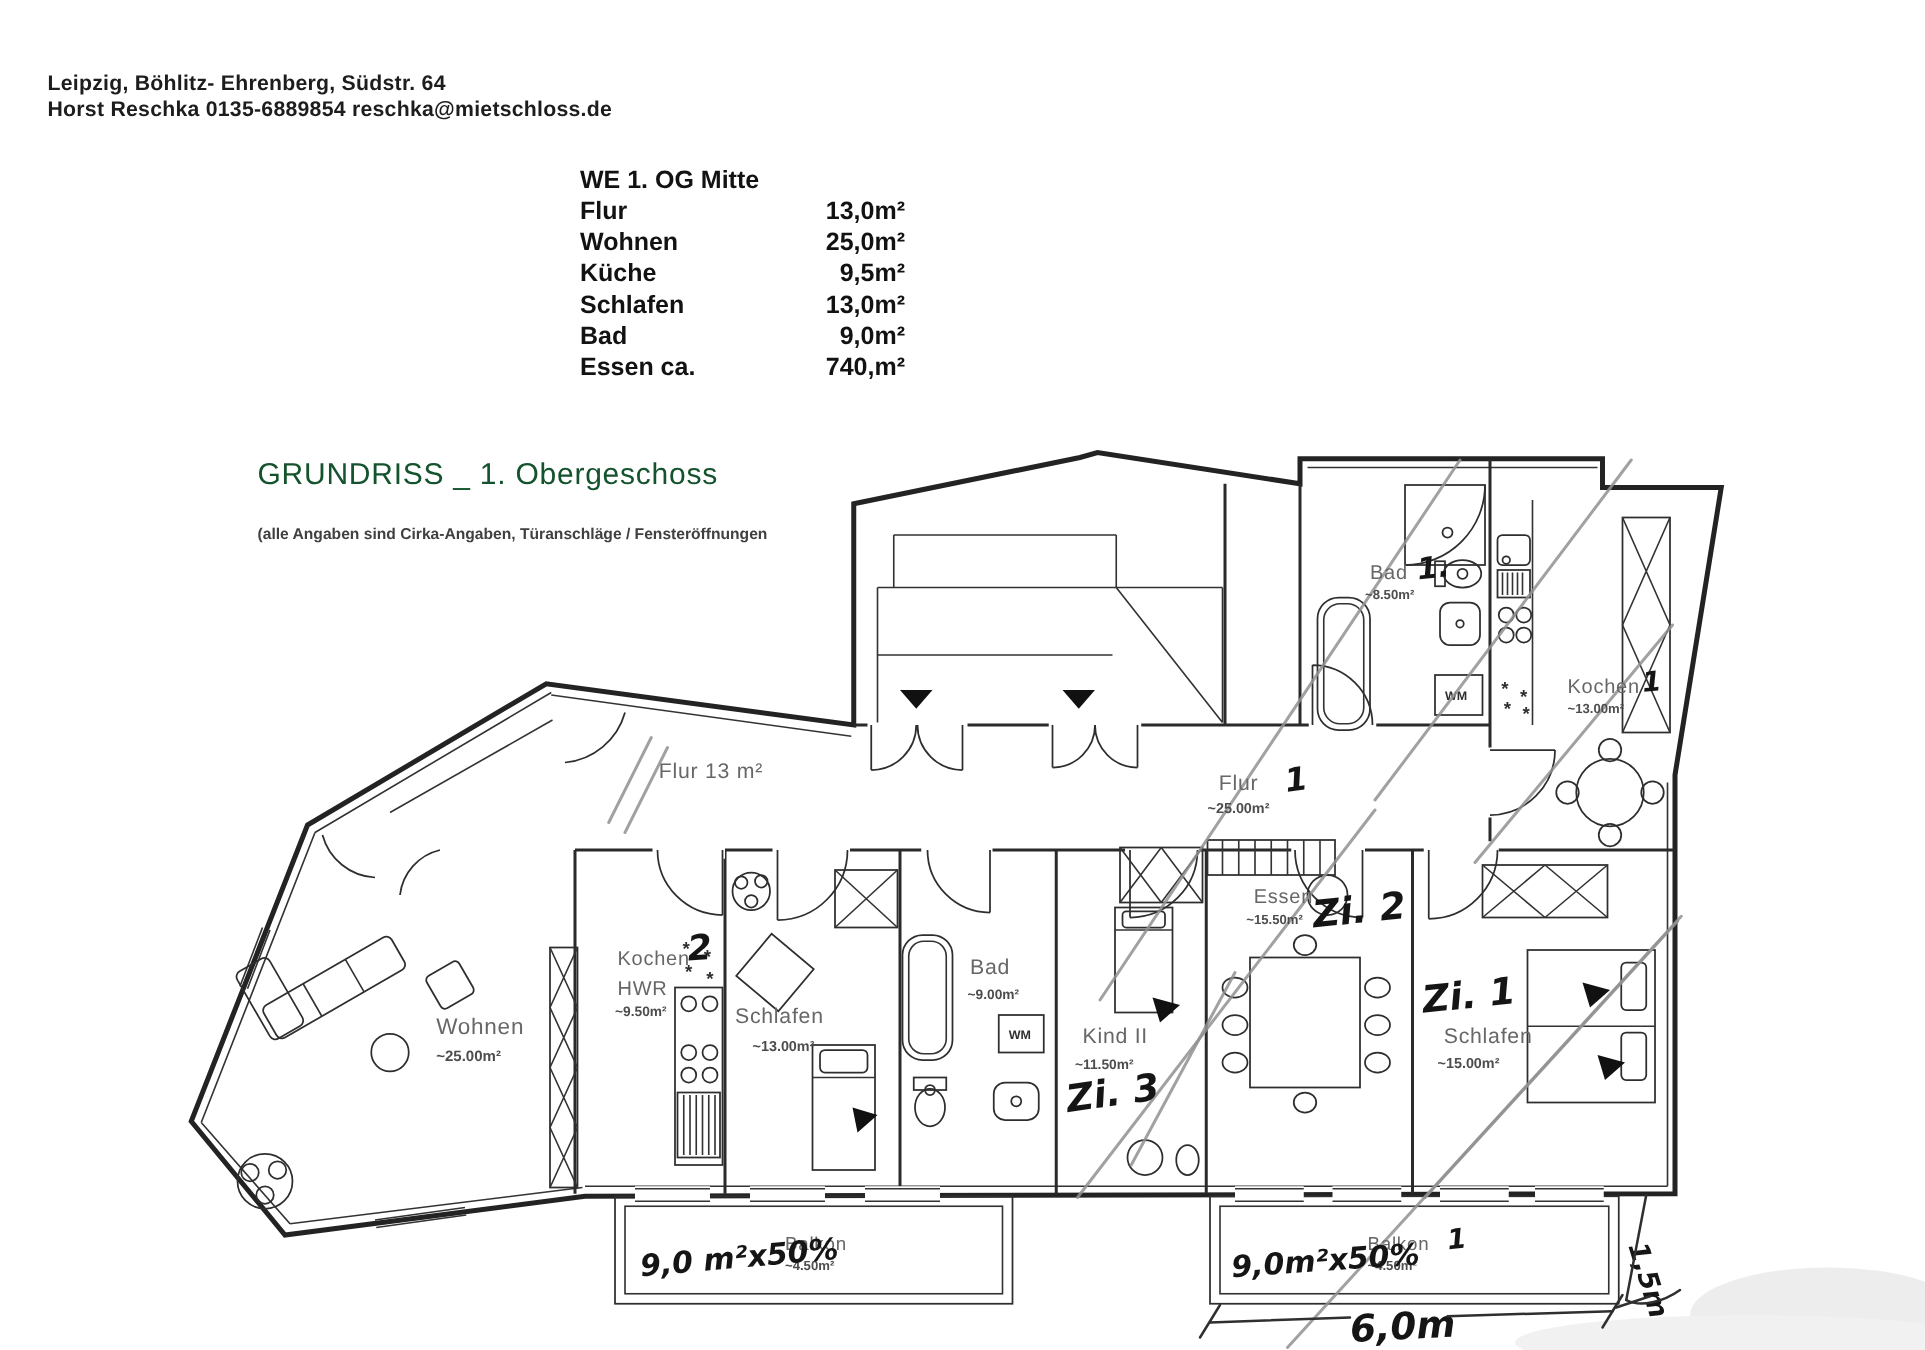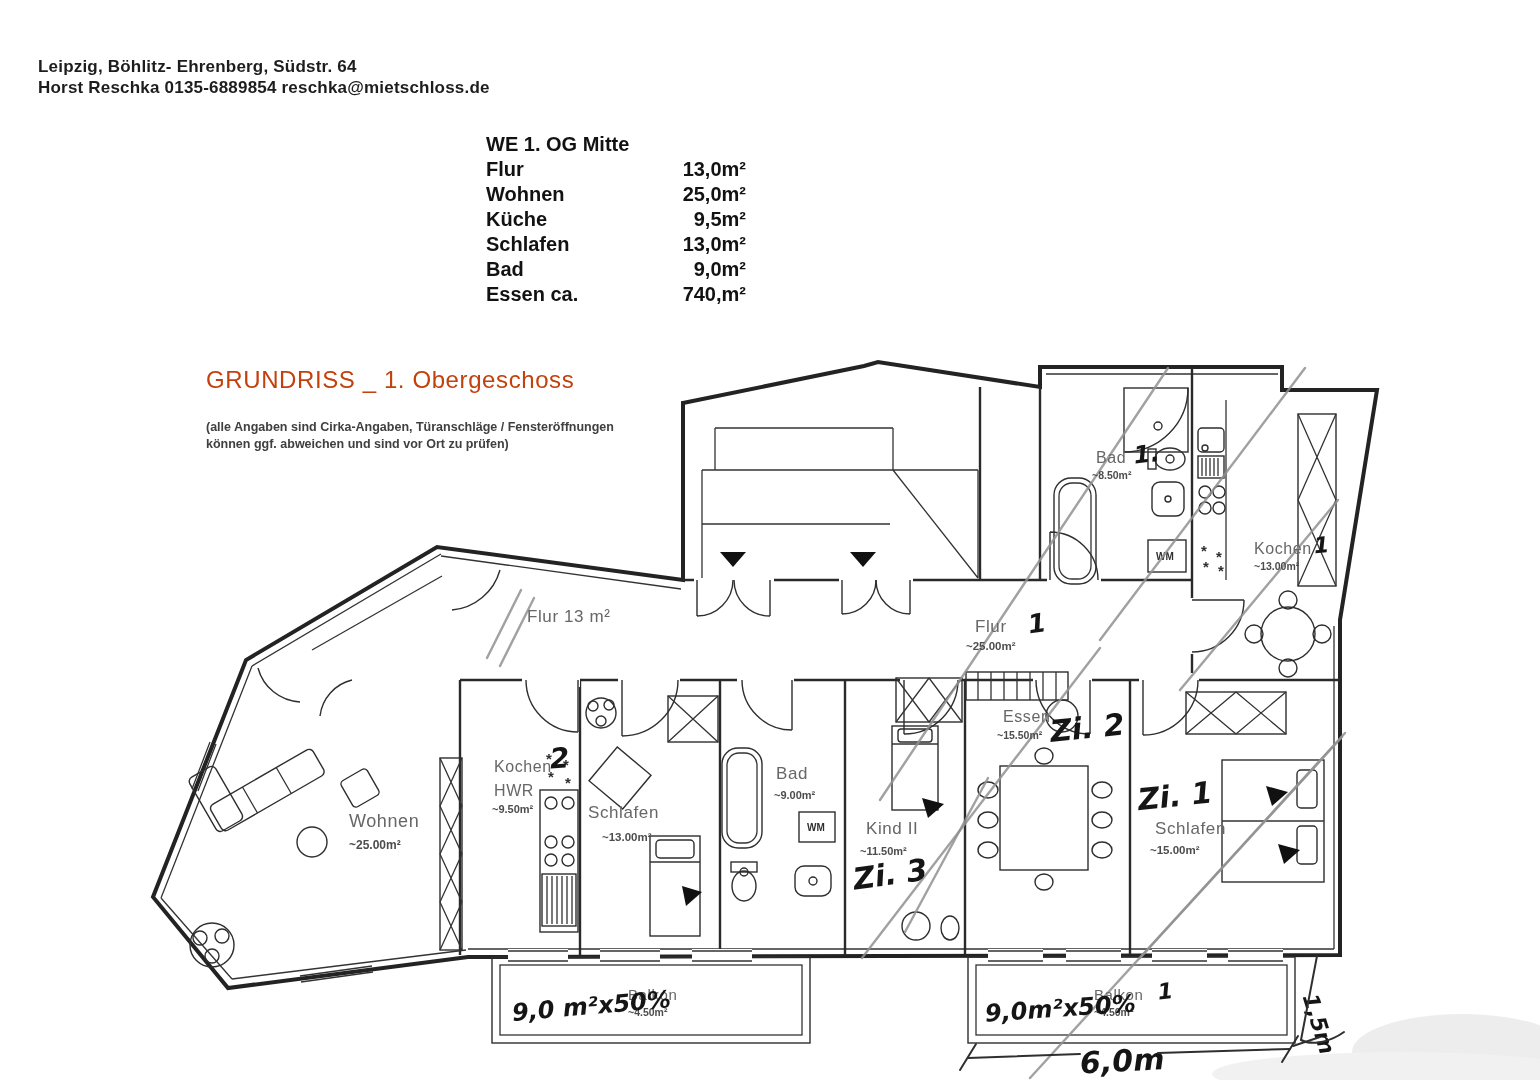--- a/index.html
+++ b/index.html
@@ -1,24 +1,24 @@
 <!DOCTYPE html>
 <html><head>
 <meta charset="utf-8">
 <style>
   html,body{margin:0;padding:0;background:#e8e8e8;}
   .page{position:relative;width:1540px;height:1080px;background:#ffffff;overflow:hidden;
         font-family:"Liberation Sans",sans-serif;}
   .header{position:absolute;left:38px;top:11px;font-weight:700;font-size:17px;color:#1d1d1d;
           line-height:21px;letter-spacing:.2px;margin-top:45px;}
-  .area-table{position:absolute;left:486px;top:131px;width:260px;font-weight:700;font-size:20px;color:#121212;}
+  .area-table{position:absolute;left:464px;top:131px;width:260px;font-weight:700;font-size:20px;color:#121212;}
   .t-title{line-height:26px;}
   .t-row{display:flex;justify-content:space-between;line-height:25px;}
   .t-row.u{border-bottom:3px solid #111;padding-bottom:1px;}
-  .plan-title{position:absolute;left:206px;top:366px;font-size:24px;color:#c2410c;letter-spacing:.6px;text-align:center;}
+  .plan-title{position:absolute;left:206px;top:366px;font-size:24px;color:#14532d;letter-spacing:.6px;text-align:center;}
   .plan-note{position:absolute;left:206px;top:419px;font-size:12.5px;font-weight:700;color:#404040;line-height:17px;}
   svg.plan{position:absolute;left:0;top:0;}
   svg text{font-family:"Liberation Sans",sans-serif;}
   .rname{fill:#676767;letter-spacing:.6px;}
   .rarea{fill:#4d4d4d;font-weight:700;}
   .hw{fill:#151515;font-family:"DejaVu Sans",sans-serif;font-style:italic;font-weight:700;}
   .wm{fill:#2e2e2e;font-weight:700;}
   .star{fill:#2e2e2e;font-weight:700;}
   .wx{stroke:#232323;stroke-width:4;fill:none;stroke-linejoin:miter;}
   .wi{stroke:#2a2a2a;stroke-width:2.4;fill:none;}
@@ -64,21 +64,20 @@
     </div>
     <div class="t-row">
       <span>Essen ca.</span>
       <span>740,m²</span>
     </div>
   </div>
 
   <div class="plan-title">GRUNDRISS _ 1. Obergeschoss</div>
   <div class="plan-note">
     <div>(alle Angaben sind Cirka-Angaben, Türanschläge / Fensteröffnungen</div>
-    <div>können ggf. abweichen und sind vor Ort zu prüfen)</div>
   </div>
 
   <svg class="plan" width="1540" height="1080" viewBox="0 0 1540 1080">
 
     <g opacity="0.5">
       <ellipse cx="1462" cy="1052" rx="110" ry="38" fill="#dcdcdc"></ellipse>
       <ellipse cx="1402" cy="1074" rx="190" ry="22" fill="#e4e4e4"></ellipse>
     </g>
 
     <g>

